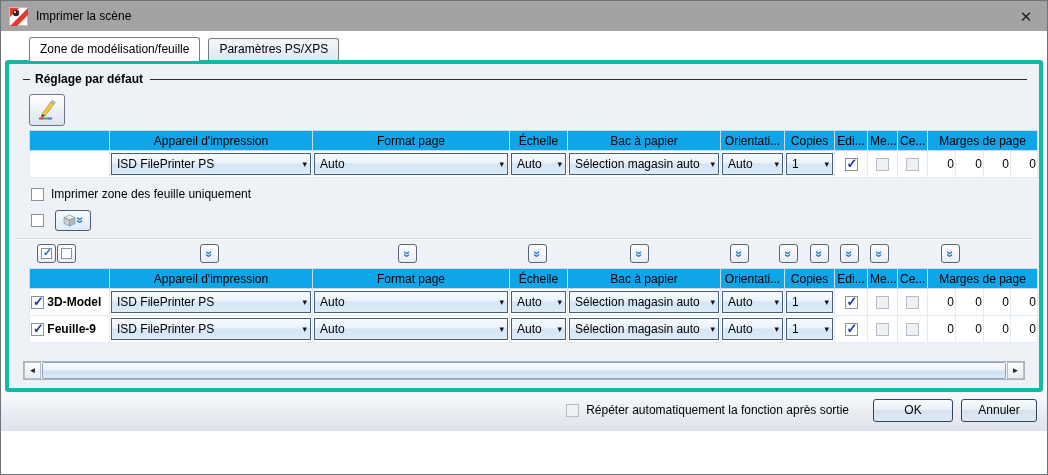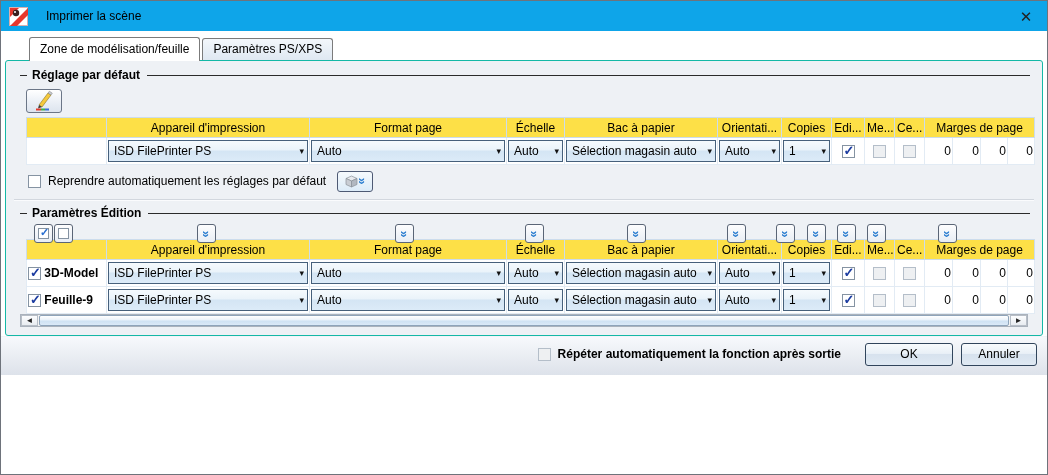--- a/index.html
+++ b/index.html
@@ -3,54 +3,54 @@
 <meta charset="utf-8">
 <style>
   * { box-sizing: border-box; margin: 0; padding: 0; }
   html,body { background:#d9dde3; }
   body { font-family:"Liberation Sans", sans-serif; font-size:12px; color:#000; }
 
   .dialog { position:relative; width:1048px; height:475px; background:#fff;
             border:1px solid #6e737b; overflow:hidden; }
 
   
-  .titlebar { height:30px; display:flex; align-items:center; gap:18px; padding-left:8px; background:#0ea5e9; }
+  .titlebar { height:30px; display:flex; align-items:center; gap:8px; padding-left:8px; background:#a3a3a3; }
   .title-icon { width:19px; height:19px; flex:0 0 auto; }
   .title-text { font-size:12px; }
   .close-btn { position:absolute; top:6px; right:10px; width:22px; height:20px;
                display:flex; align-items:center; justify-content:center;
                font-size:15px; color:#222; cursor:default; background:transparent; border:none; }
 
   
   .tabstrip { display:flex; align-items:flex-end; margin:6px 0 0 8px; position:relative; z-index:3;padding-left:20px; }
   .tab { border:1px solid #7b7b7b; border-bottom:none; border-radius:3px 3px 0 0;
          padding:4px 10px 4px 10px; margin-right:2px; white-space:nowrap; }
   .tab.active { background:#fff; position:relative; padding-bottom:5px; margin-bottom:-1px; }
-  .tab.inactive { background:linear-gradient(#f3f7fb,#dfe8f2); padding-top:3px; }
-
-  
-  .tabpage { position:relative; z-index:1; margin:0 4px; height:276px;
-             border:1px solid #14b8a6; border-radius:3px; background:#eef1f5;
+  .tab.inactive { background:linear-gradient(#f3f7fb,#dfe8f2); padding-top:3px;margin-left:6px; }
+
+  
+  .tabpage { position:relative; z-index:1; margin:0 4px; height:332px;
+             border:4px solid #14b8a6; border-radius:3px; background:#eef1f5;
              padding:4px 6px 6px 6px; display:flex; flex-direction:column; }
 
   .ghead { display:flex; align-items:center; margin:3px 6px 2px 8px; height:16px; }
   .gline-l { width:7px; border-top:1px solid #2b2b2b; margin-right:5px; }
   .gtitle { font-weight:bold; white-space:nowrap; }
   .gline-r { flex:1; border-top:1px solid #2b2b2b; margin-left:7px; }
 
   .tool-btn { width:36px; height:32px; margin:5px 0 4px 14px;
               border:1px solid #6b7687; border-radius:3px;
               background:linear-gradient(#ffffff,#e9eef5 60%,#dde4ee);
               display:flex; align-items:center; justify-content:center; }
 
   
   table.grid { width:1008px; margin-left:14px; border-collapse:collapse; table-layout:fixed;
                background:#fff; border:1px solid #a9c2da; }
   table.grid th { font-weight:normal; text-align:center; height:20px;
-                  border:1px solid #ccdcec; padding:1px 2px; overflow:hidden; white-space:nowrap; background:#fde047;margin-top:37px; }
+                  border:1px solid #ccdcec; padding:1px 2px; overflow:hidden; white-space:nowrap; background:#0ea5e9;margin-top:37px; }
   table.grid td { height:27px; border:1px solid #e2ebf4; padding:2px 1px; overflow:hidden; white-space:nowrap; background:#fff; }
   td.name-cell { padding-left:4px;font-weight:bold; }
   td.mc { text-align:right; padding-right:7px; }
 
   
   .combo { position:relative; height:22px; width:100%; display:flex; align-items:center;
            border:1px solid #46607b;
            background:linear-gradient(#f5fafd,#eaf3fa 45%,#d4e5f4 50%,#dcebf8);
            padding:0 14px 0 5px; }
   .ct { overflow:hidden; white-space:nowrap; flex:1; }
@@ -86,25 +86,25 @@
   .sb-btn { width:17px; display:flex; align-items:center; justify-content:center;
             background:linear-gradient(#fcfdfe,#e8ecf1); border:1px solid #b7bec7; font-size:8px; color:#222; }
   .sb-thumb { flex:1; margin:0 1px;
               border:1px solid #8ea4ba; border-radius:2px;
               background:linear-gradient(#ffffff,#eaf2fa 45%,#cfe2f3 55%,#dbe9f7); }
 
   
   .footer { height:39px; display:flex; align-items:center; justify-content:flex-end;
             padding:0 10px 4px 0; background:linear-gradient(#f7f9fc,#dde2ea);
             border-top:1px solid #f2f4f8; }
-  .footer .lbl { margin:0 24px 0 7px; white-space:nowrap;font-weight:bold; }
+  .footer .lbl { margin:0 24px 0 7px; white-space:nowrap; }
   .btn { height:23px; border:1px solid #31455c; border-radius:3px;
          background:linear-gradient(#f8fbfd,#e9f0f7 45%,#d7e2ee 50%,#dfe9f3);
          display:flex; align-items:center; justify-content:center; font-size:12px; }
-  .btn.ok { width:88px; margin-right:8px; }
+  .btn.ok { width:80px; margin-right:8px; }
   .btn.cancel { width:76px; }
 </style>
 </head>
 <body>
 
 <div class="dialog">
 
   <div class="titlebar">
     <svg class="title-icon" viewBox="0 0 19 19">
       <rect x="0.5" y="0.5" width="18" height="18" fill="#ffffff" stroke="#d9b0b0"></rect>
@@ -218,41 +218,39 @@
           <td class="cbcell"><span class="cb dis"></span></td>
           <td class="cbcell"><span class="cb dis"></span></td>
           <td class="mc">0</td>
           <td class="mc">0</td>
           <td class="mc">0</td>
           <td class="mc">0</td>
         </tr>
       </tbody>
     </table>
 
-
     <div class="cbrow">
       <span class="cb"></span>
-      <span class="lbl">Reprendre automatiquement les réglages par défaut</span>
+      <span class="lbl">Imprimer zone des feuille uniquement</span>
+    </div>
+
+    <div class="cbrow">
+      <span class="cb"></span>
       <span class="mini-btn">
         <svg width="13" height="13" viewBox="0 0 13 13">
           <polygon points="6.5,1 12,3.5 6.5,6 1,3.5" fill="#e8eaee" stroke="#8a9098" stroke-width="0.7"></polygon>
           <polygon points="1,3.5 6.5,6 6.5,12 1,9.5" fill="#c9cdd4" stroke="#8a9098" stroke-width="0.7"></polygon>
           <polygon points="12,3.5 6.5,6 6.5,12 12,9.5" fill="#b2b8c1" stroke="#8a9098" stroke-width="0.7"></polygon>
         </svg>
         <span class="chev">»</span>
       </span>
     </div>
 
     <div class="divider"></div>
 
-    <div class="ghead">
-      <span class="gline-l"></span>
-      <span class="gtitle">Paramètres Édition</span>
-      <span class="gline-r"></span>
-    </div>
 
     <div class="chevrow">
       <span class="sq-btn" style="left:8px">
           <span class="cb checked"></span>
         </span>
       <span class="sq-btn" style="left:28px">
           <span class="cb"></span>
         </span>
       <span class="sq-btn" style="left:171px">
           <span class="chev">»</span>

